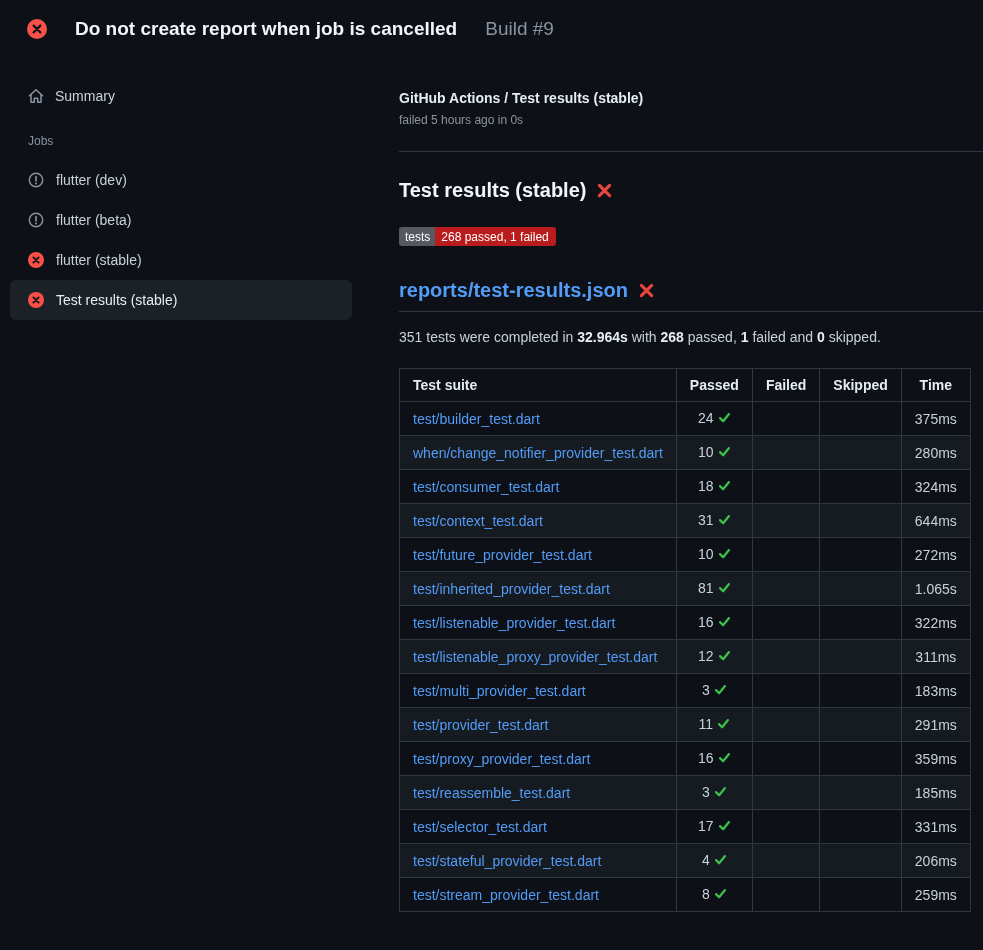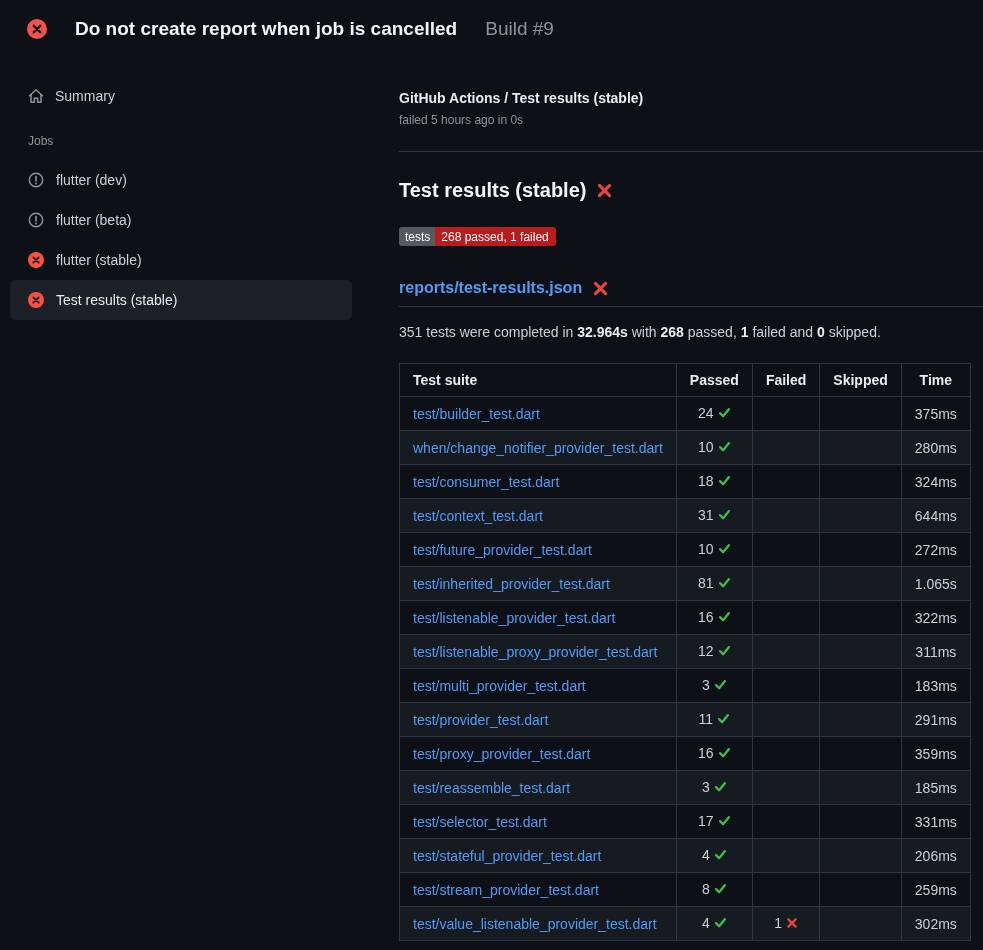--- a/index.html
+++ b/index.html
@@ -92,21 +92,21 @@
     line-height: 1;
   }
   .badge .badge-left  { background: #555a61; color: #fff; padding: 4px 5px 3px 6px; }
   .badge .badge-right { background: #b91c1c; color: #fff; padding: 4px 7px 3px 6px; }
 
   .report-title {
     margin: 33px 0 0 0;
     padding-bottom: 9px;
     border-bottom: 1px solid #2f3742;
     display: flex; align-items: center; gap: 10px;
-    font-size: 16px; font-weight: 700;
+    font-size: 20px; font-weight: 700;
   }
   .report-title a { color: #539bf5; }
 
   .summary-line { margin: 17px 0 0 0; font-size: 14px; color: #c9d1d9; }
   .summary-line b { font-weight: 700; color: #e6edf3; }
 
   
   table.results {
     margin-top: 23px;
     width: 553px;
@@ -370,28 +370,17 @@
           </tr>
           <tr>
             <td class="suite"><a class="suite-link">test/stream_provider_test.dart</a></td>
             <td class="col-passed">8<span class="cell-ic"><svg width="13" height="13" viewBox="0 0 16 16">
                   <path d="M2.5 8.8 L6.3 12.6 L13.5 3.8" fill="none" stroke="#3dbf49" stroke-width="2.8" stroke-linecap="round" stroke-linejoin="round"></path>
                 </svg></span></td>
             <td class="col-failed"></td>
             <td class="col-skipped"></td>
             <td class="col-time">259ms</td>
           </tr>
-          <tr>
-            <td class="suite"><a class="suite-link">test/value_listenable_provider_test.dart</a></td>
-            <td class="col-passed">4<span class="cell-ic"><svg width="13" height="13" viewBox="0 0 16 16">
-                  <path d="M2.5 8.8 L6.3 12.6 L13.5 3.8" fill="none" stroke="#3dbf49" stroke-width="2.8" stroke-linecap="round" stroke-linejoin="round"></path>
-                </svg></span></td>
-            <td class="col-failed">1<span class="cell-ic"><svg width="12" height="12" viewBox="0 0 16 16">
-                  <path d="M3.2 3.2 L12.8 12.8 M12.8 3.2 L3.2 12.8" stroke="#e8453c" stroke-width="3.2" stroke-linecap="round"></path>
-                </svg></span></td>
-            <td class="col-skipped"></td>
-            <td class="col-time">302ms</td>
-          </tr>
         </tbody>
     </table>
   </main>
 
 </div>
 
 </body></html>

